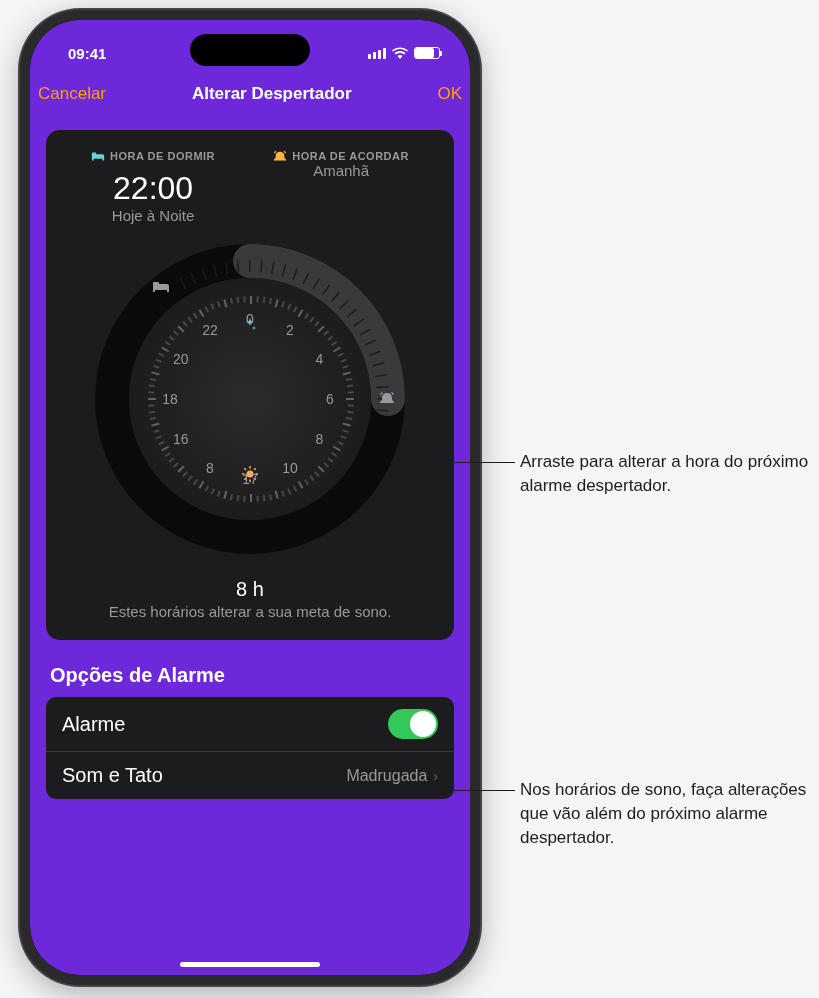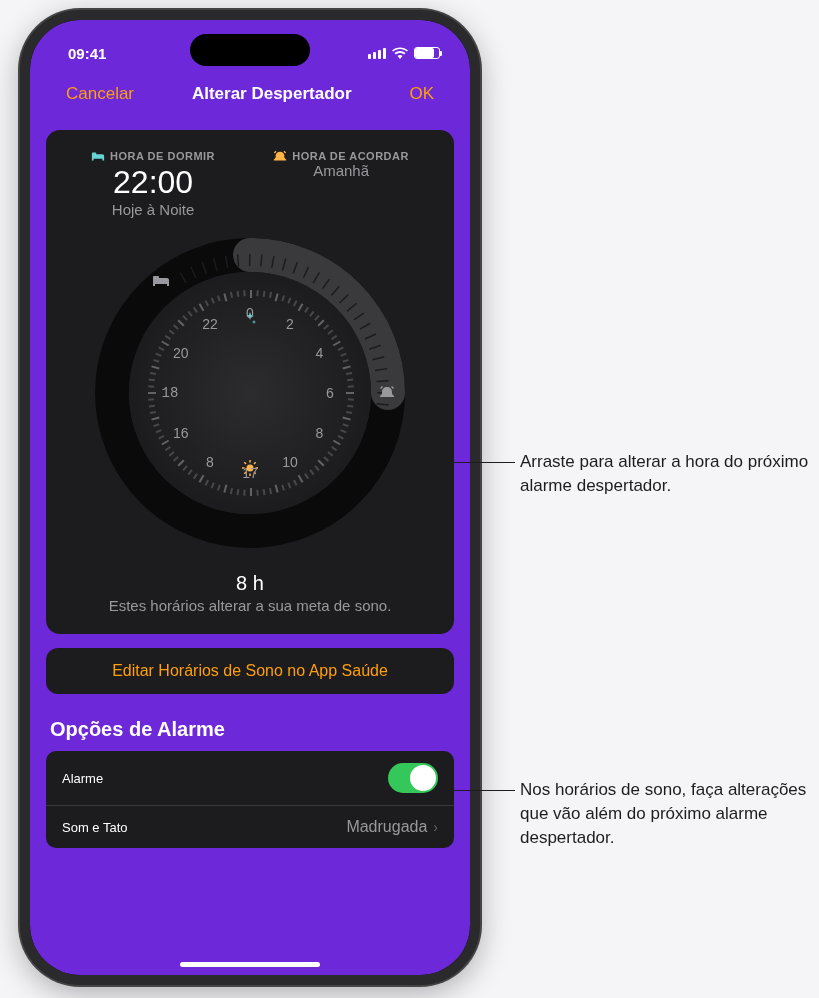--- a/index.html
+++ b/index.html
@@ -95,21 +95,21 @@
     .battery-fill {
       width: 80%;
       height: 100%;
       background: #fff;
       border-radius: 2px;
     }
     .nav-bar {
       display: flex;
       justify-content: space-between;
       align-items: center;
-      padding: 10px 36px;
+      padding: 10px 8px;
     }
     .nav-cancel, .nav-ok {
       color: #ff9f0a;
       font-size: 17px;
     }
     .nav-title {
       color: #fff;
       font-size: 17px;
       font-weight: 600;
     }
@@ -139,21 +139,21 @@
       justify-content: center;
       gap: 5px;
     }
     .time-label svg { width: 14px; height: 12px; }
     .bed-color { fill: #67d3d3; }
     .alarm-color { fill: #ffb546; }
     .time-value {
       color: #fff;
       font-size: 32px;
       font-weight: 400;
-      margin-top: 2px;
+      margin-top: 8px;
     }
     .time-sub {
       color: #98989d;
       font-size: 15px;
     }
     .dial-container {
       width: 310px;
       height: 310px;
       margin: 10px auto;
       position: relative;
@@ -237,21 +237,21 @@
       align-items: center;
       border-radius: 10px 10px 0 0;
       border-bottom: 0.5px solid #38383a;
     }
     .option-row.last {
       border-radius: 0 0 10px 10px;
       border-bottom: none;
     }
     .option-label {
       color: #fff;
-      font-size: 13px;
+      font-size: 20px;
     }
     .option-value {
       color: #98989d;
       font-size: 16px;
       display: flex;
       align-items: center;
       gap: 6px;
     }
     .chevron {
       color: #636366;
@@ -407,21 +407,21 @@
               </svg>
           <span class="hour-num" style="left: 105px; top: 25px;">0</span>
               <span class="hour-num" style="left: 145px; top: 35.718px;">2</span>
               <span class="hour-num" style="left: 174.282px; top: 65px;">4</span>
               <span class="hour-num" style="left: 185px; top: 105px;">6</span>
               <span class="hour-num" style="left: 174.282px; top: 145px;">8</span>
               <span class="hour-num" style="left: 145px; top: 174.282px;">10</span>
               <span class="hour-num" style="left: 105px; top: 185px;">17</span>
               <span class="hour-num" style="left: 65px; top: 174.282px;">8</span>
               <span class="hour-num" style="left: 35.718px; top: 145px;">16</span>
-              <span class="hour-num" style="left: 25px; top: 105px; font-family: Liberation Mono, monospace;">18</span>
+              <span class="hour-num" style="left: 25px; top: 105px;">18</span>
               <span class="hour-num" style="left: 35.718px; top: 65px;">20</span>
               <span class="hour-num" style="left: 65px; top: 35.718px;">22</span>
               <div class="tick" style="transform: rotate(0deg); height: 8px; background: rgb(99, 99, 102);"></div>
               <div class="tick" style="transform: rotate(3.75deg);"></div>
               <div class="tick" style="transform: rotate(7.5deg);"></div>
               <div class="tick" style="transform: rotate(11.25deg);"></div>
               <div class="tick" style="transform: rotate(15deg); height: 8px; background: rgb(99, 99, 102);"></div>
               <div class="tick" style="transform: rotate(18.75deg);"></div>
               <div class="tick" style="transform: rotate(22.5deg);"></div>
               <div class="tick" style="transform: rotate(26.25deg);"></div>
@@ -525,21 +525,20 @@
               </svg>
           </div>
         </div>
 
         <div class="duration">
           <div class="duration-hours">8 h</div>
           <div class="duration-msg">Estes horários alterar a sua meta de sono.</div>
         </div>
       </div>
 
-      <div class="edit-btn">Editar Horários de Sono no App Saúde</div>
 
       <div class="section-header">Opções de Alarme</div>
 
       <div class="option-row">
         <span class="option-label">Alarme</span>
         <div class="toggle"></div>
       </div>
 
       <div class="option-row last">
         <span class="option-label">Som e Tato</span>

